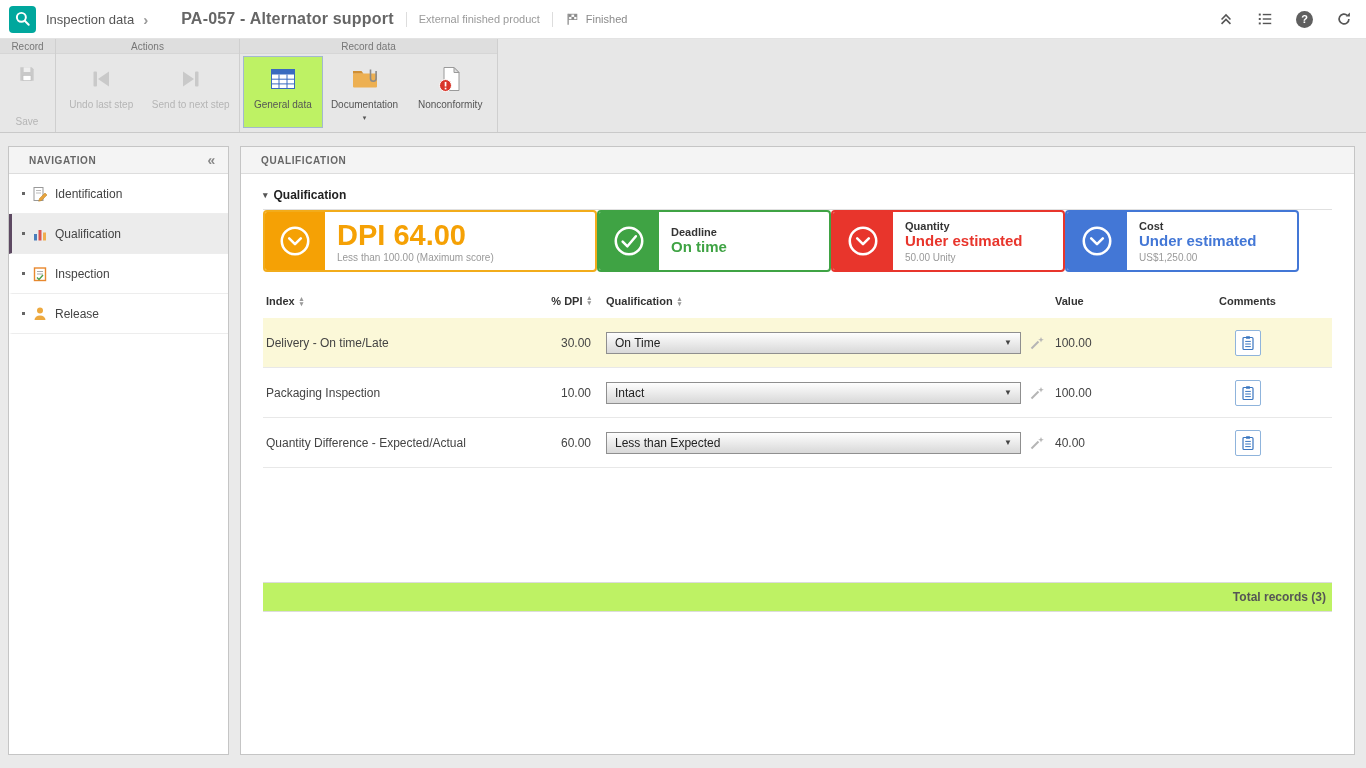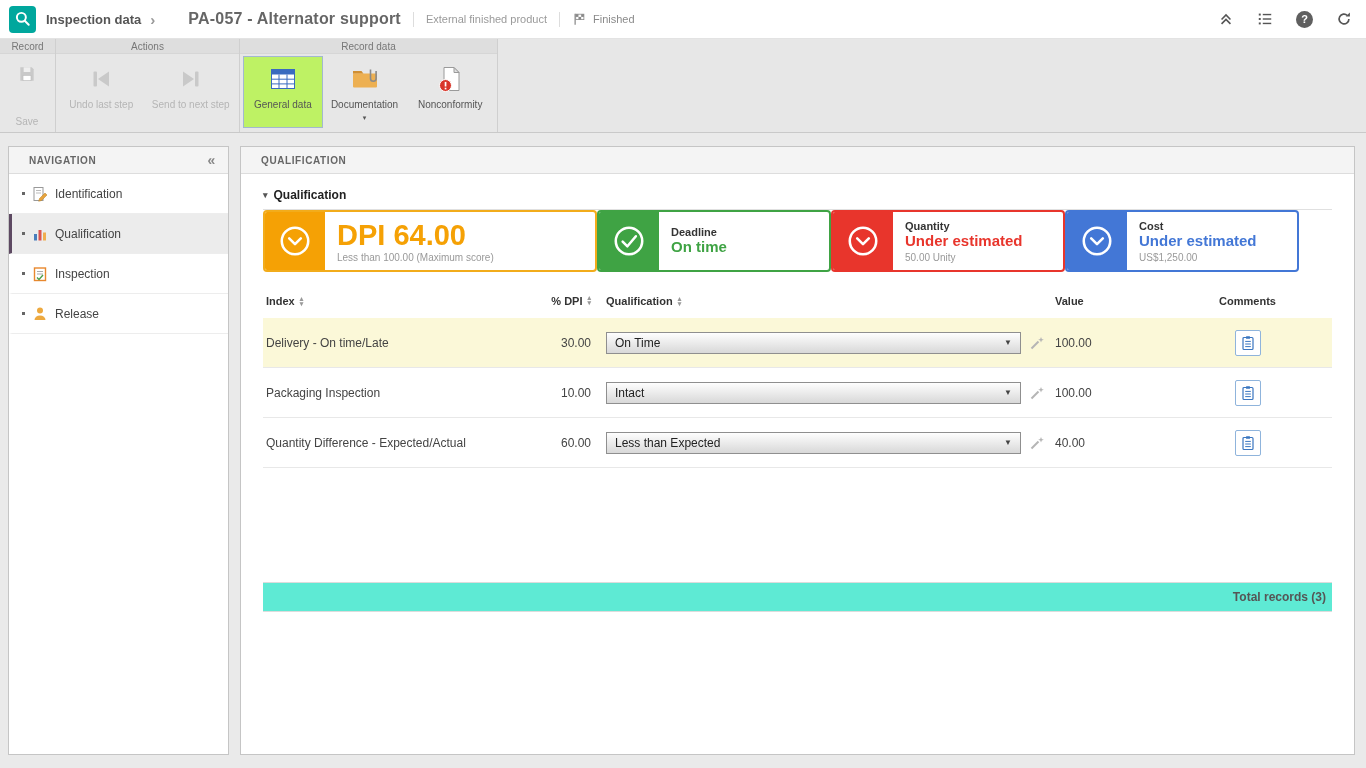--- a/index.html
+++ b/index.html
@@ -15,21 +15,21 @@
   .topbar {
     position:absolute; top:0; left:0; right:0; height:39px;
     background:#fff; border-bottom:1px solid #e3e3e3;
     display:flex; align-items:center; padding:0 14px 0 9px;
   }
   .logo {
     width:27px; height:27px; background:#00A79D; border-radius:4px;
     display:flex; align-items:center; justify-content:center; margin-right:10px;
     cursor:pointer;
   }
-  .app-name { font-weight:bold; color:#555; font-size:13px; cursor:pointer; }
+  .app-name { font-weight:normal; color:#555; font-size:13px; cursor:pointer; }
   .crumb-chevron { color:#999; margin:0 9px; font-size:15px; font-weight:bold; }
   .record-title { font-weight:bold; color:#666; font-size:16px; letter-spacing:.2px;margin-left:24px; }
   .vsep { width:1px; height:15px; background:#ddd; margin:0 12px; }
   .record-type { color:#9a9a9a; font-size:11px; }
   .status-wrap { display:flex; align-items:center; gap:6px; color:#8a8a8a; font-size:11px; }
   .topbar-icons { margin-left:auto; display:flex; align-items:center; gap:23px; }
   .tb-icon { cursor:pointer; display:flex; align-items:center; justify-content:center; }
   .help-circle {
     width:17px; height:17px; border-radius:50%; background:#5f5f5f; color:#fff;
     font-size:11px; font-weight:bold; display:flex; align-items:center; justify-content:center;
@@ -136,21 +136,21 @@
     display:flex; align-items:center; padding:0 8px; font-size:12px; color:#222; cursor:pointer;
   }
   .dd-arrow { margin-left:auto; font-size:8px; color:#444; }
   .wand-btn { cursor:pointer; display:flex; }
   .comment-btn {
     width:26px; height:26px; border:1px solid #8fb4dc; border-radius:2px; background:#fff;
     display:flex; align-items:center; justify-content:center; cursor:pointer;
   }
   .spacer { height:114px; }
   .footer-bar {
-    height:30px; background:#5eead4; border-top:1px solid #dcdcdc; border-bottom:1px solid #dcdcdc;
+    height:30px; background:#bef264; border-top:1px solid #dcdcdc; border-bottom:1px solid #dcdcdc;
     display:flex; align-items:center; justify-content:flex-end; padding:0 6px;
     font-size:12px; font-weight:bold; color:#555;
   }
 </style>
 </head>
 <body>
 
 <header class="topbar">
   <div class="logo">
     <svg width="22" height="22" viewBox="0 0 27 27">

